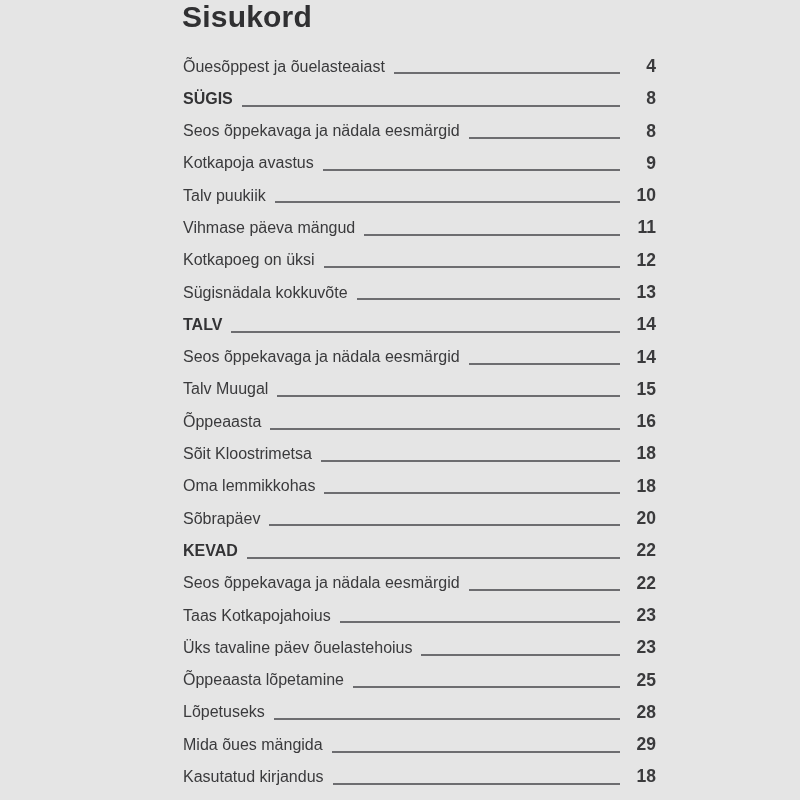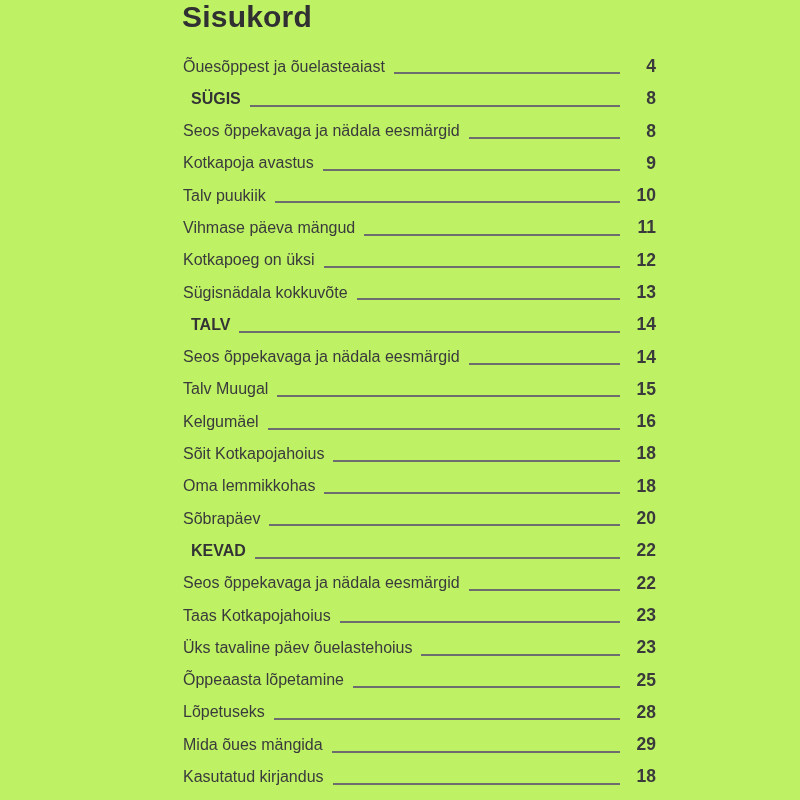--- a/index.html
+++ b/index.html
@@ -4,21 +4,21 @@
 <style>
   html, body {
     margin: 0;
     padding: 0;
     background: #ffffff;
   }
   .page-container {
     position: relative;
     width: 800px;
     height: 800px;
-    background: #bef264;
+    background: #e5e5e5;
     overflow: hidden;
     font-family: "Liberation Sans", sans-serif;
   }
   .toc-title {
     position: absolute;
     left: 182px;
     top: 0px;
     margin: 0;
     font-size: 30px;
     font-weight: 700;
@@ -42,21 +42,20 @@
   .toc-row .toc-label {
     flex: 0 0 auto;
     font-size: 16px;
     line-height: 1.05;
     color: #3a3a3c;
     white-space: nowrap;
   }
   .toc-row.bold .toc-label {
     font-weight: 700;
     color: #333335;
-    margin-left: 8px;
   }
   .toc-row .toc-leader {
     flex: 1 1 auto;
     height: 2px;
     border-bottom: 2px solid #6d6d70;
     margin-left: 9px;
     margin-right: 11px;
     margin-bottom: 1px;
     min-width: 20px;
   }
@@ -126,26 +125,26 @@
     <span class="toc-label">Seos õppekavaga ja nädala eesmärgid</span>
     <span class="toc-leader"></span>
     <span class="toc-page">14</span>
   </div>
       <div class="toc-row">
     <span class="toc-label">Talv Muugal</span>
     <span class="toc-leader"></span>
     <span class="toc-page">15</span>
   </div>
       <div class="toc-row">
-    <span class="toc-label">Kelgumäel</span>
+    <span class="toc-label">Õppeaasta</span>
     <span class="toc-leader"></span>
     <span class="toc-page">16</span>
   </div>
       <div class="toc-row">
-    <span class="toc-label">Sõit Kotkapojahoius</span>
+    <span class="toc-label">Sõit Kloostrimetsa</span>
     <span class="toc-leader"></span>
     <span class="toc-page">18</span>
   </div>
       <div class="toc-row">
     <span class="toc-label">Oma lemmikkohas</span>
     <span class="toc-leader"></span>
     <span class="toc-page">18</span>
   </div>
       <div class="toc-row">
     <span class="toc-label">Sõbrapäev</span>

